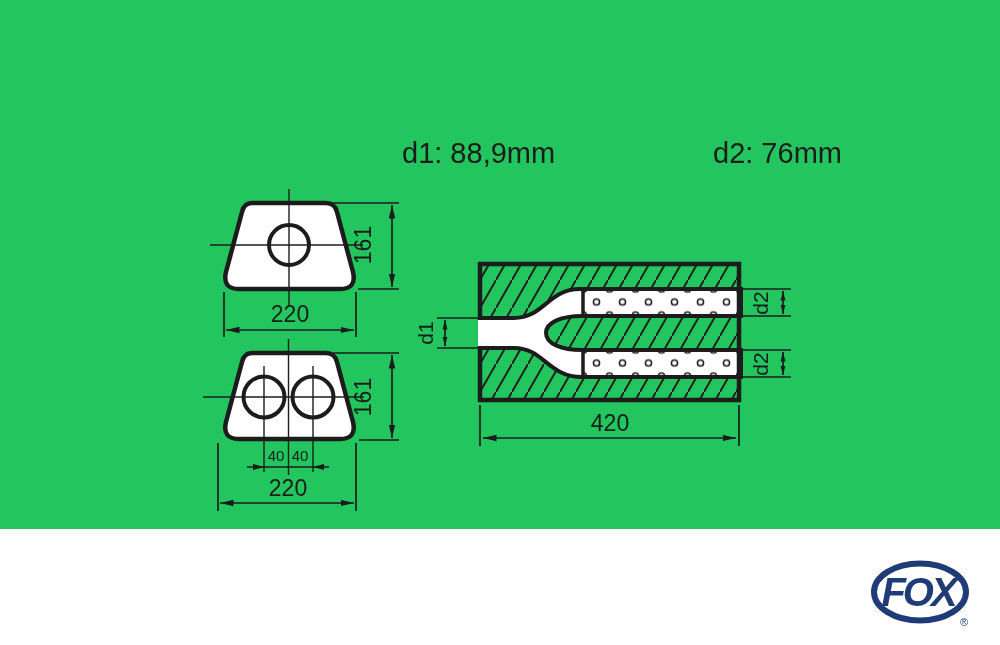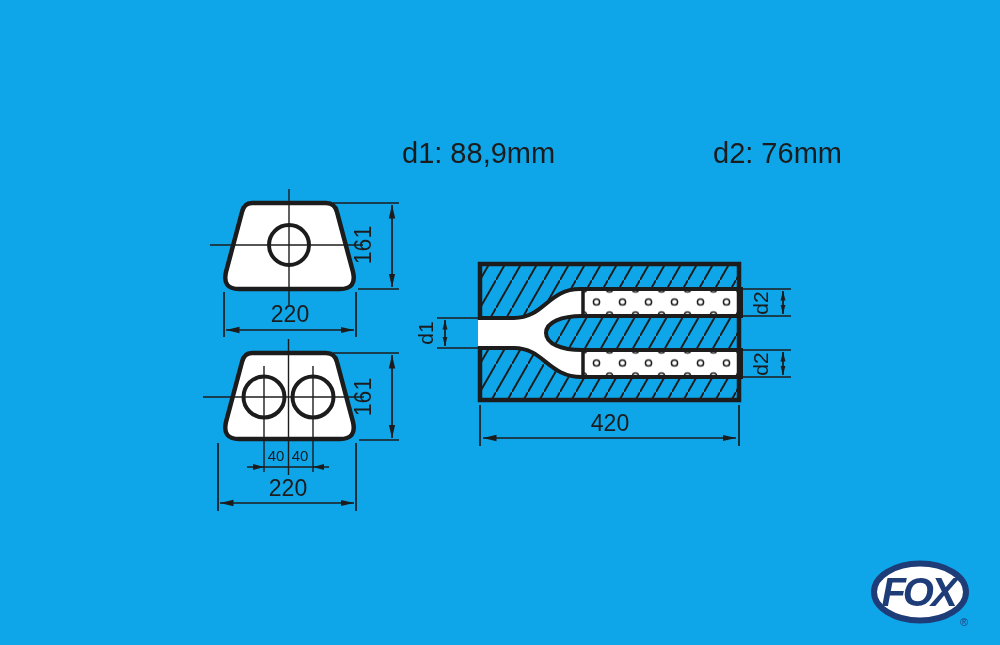--- a/index.html
+++ b/index.html
@@ -4,21 +4,21 @@
 <style>
   html, body {
     margin: 0;
     padding: 0;
     background: #ffffff;
     width: 1000px;
     height: 645px;
     overflow: hidden;
     font-family: "Liberation Sans", sans-serif;
   }
-  .stage { position: relative; width: 1000px; height: 645px; background: #0ea5e9; }
+  .stage { position: relative; width: 1000px; height: 529px; background: #22c55e; }
   svg { display: block; }
   .dim-text  { fill: #1c1c1c; font-size: 23px; font-family: "Liberation Sans", sans-serif; }
   .dim-text-small { fill: #1c1c1c; font-size: 15px; font-family: "Liberation Sans", sans-serif; }
   .dim-text-d { fill: #1c1c1c; font-size: 21px; font-family: "Liberation Sans", sans-serif; }
   .header-text { fill: #1c1c1c; font-size: 29px; font-family: "Liberation Sans", sans-serif; }
   .logo-text { fill: #1e3c78; font-size: 40px; font-weight: bold; font-style: italic; letter-spacing: -3px; font-family: "Liberation Sans", sans-serif; }
   .logo-reg  { fill: #1e3c78; font-size: 11px; font-family: "Liberation Sans", sans-serif; }
 </style>
 </head>
 <body>

